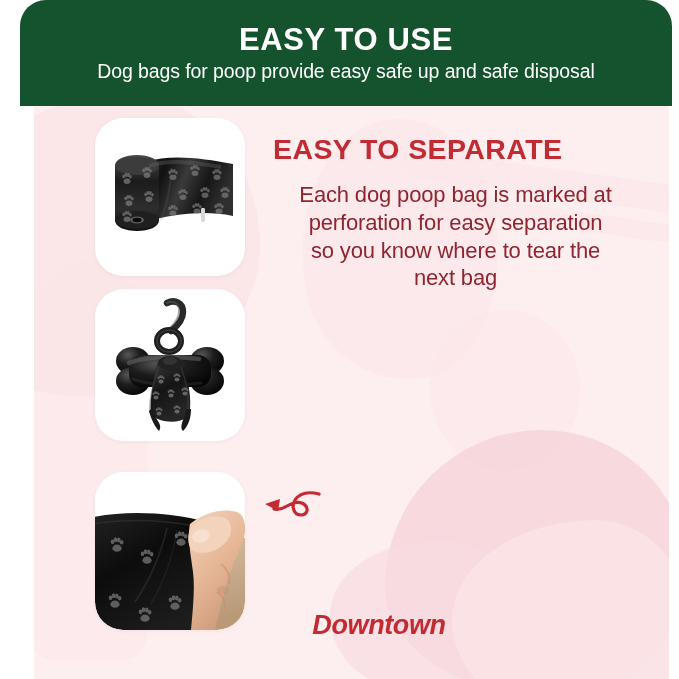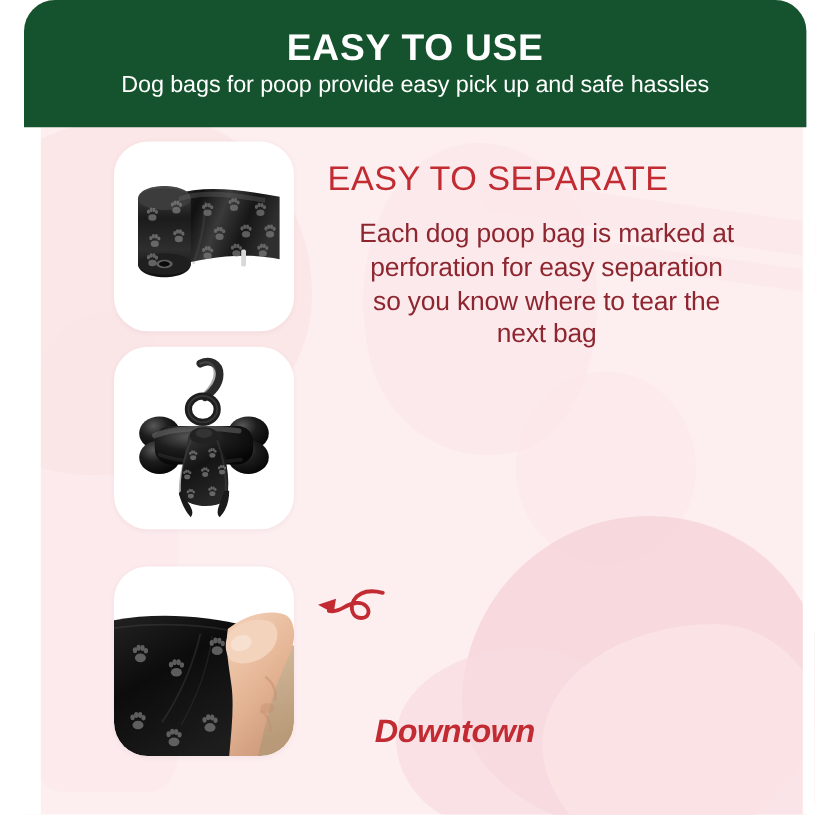--- a/index.html
+++ b/index.html
@@ -201,21 +201,21 @@
   .feature-text {
     margin-left: 28px;
     padding-top: 16px;
     width: 365px;
   }
   .feature-text.t2 { padding-top: 10px; }
 
   .feature-heading {
     color: #c12b31;
     font-size: 28.5px;
-    font-weight: 400;
+    font-weight: 700;
     letter-spacing: .4px;
     line-height: 1.06;
     margin: 0 0 3px 0;
     white-space: pre-line;
   }
   .feature-body {
     color: #8e2630;
     font-size: 22px;
     font-weight: 400;
     line-height: 1.26;
@@ -281,21 +281,21 @@
     width: 230px;
     text-align: center;
   }
   .logo-main {
     color: #c12b31;
     font-size: 27px;
     font-weight: 800;
     font-style: italic;
     letter-spacing: -0.4px;
     line-height: 1;
-    margin: 0;
+    margin: 16px;
   }
   .logo-sub {
     color: #c12b31;
     font-size: 21px;
     font-weight: 400;
     font-style: italic;
     letter-spacing: -0.1px;
     line-height: 1.1;
     margin: 2px 0 0 0;
   }
@@ -318,21 +318,21 @@
   <div class="streak streak-1"></div>
   <div class="streak streak-2"></div>
   <div class="blob blob-d"></div>
   <div class="blob blob-f"></div>
   <div class="blob blob-e"></div>
   <div class="bg-white-left"></div>
   <div class="bg-white-right"></div>
 
   <div class="banner">
     <h1 class="banner-title">EASY TO USE</h1>
-    <p class="banner-subtitle">Dog bags for poop provide easy pick up and safe hassles</p>
+    <p class="banner-subtitle">Dog bags for poop provide easy safe up and safe disposal</p>
   </div>
 
   <div class="feature feature-1">
     <div class="thumb-card card-1">
       <div class="roll-wrap">
         <svg width="144" height="96" viewBox="0 0 144 96">
           <defs>
             <linearGradient id="rollG" x1="0" y1="0" x2="0" y2="1">
               <stop offset="0%" stop-color="#4a4a4a"></stop>
               <stop offset="35%" stop-color="#1b1b1b"></stop>

